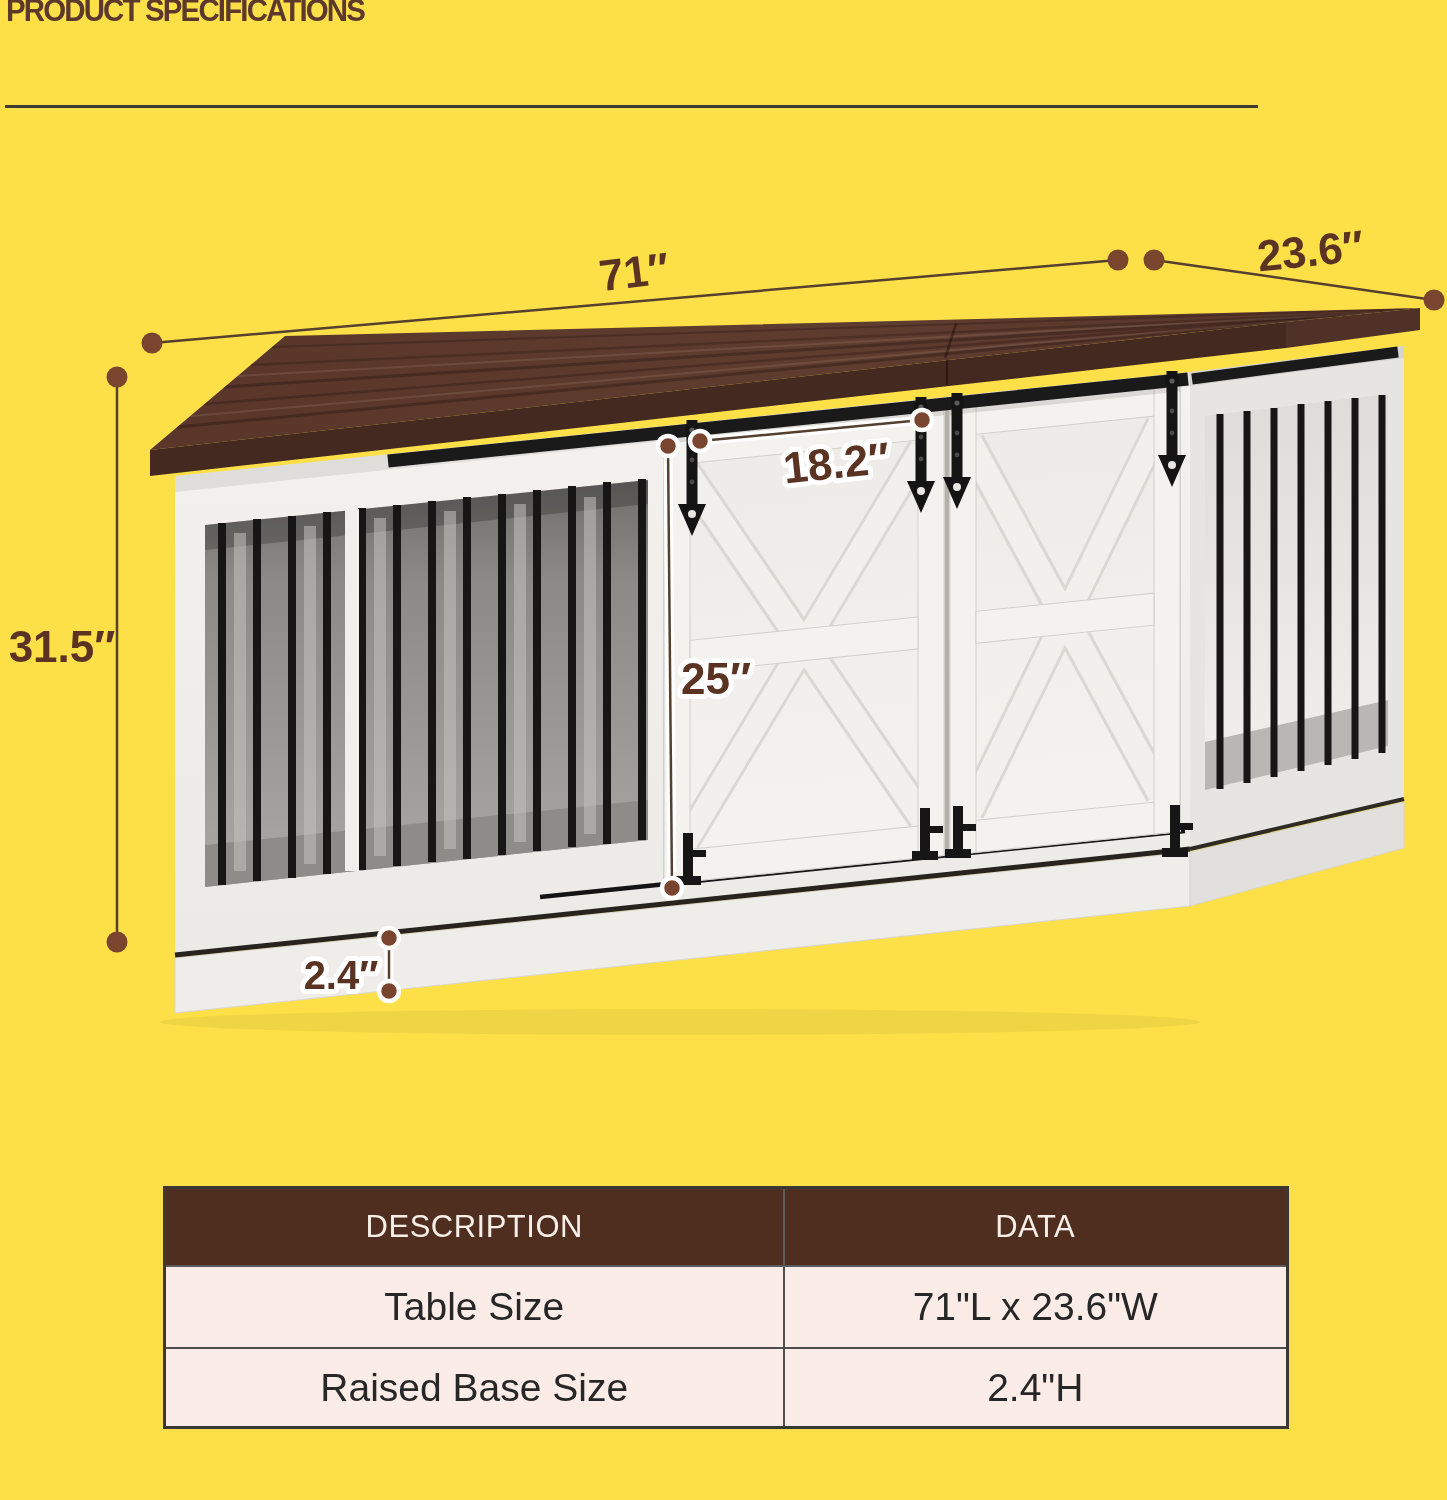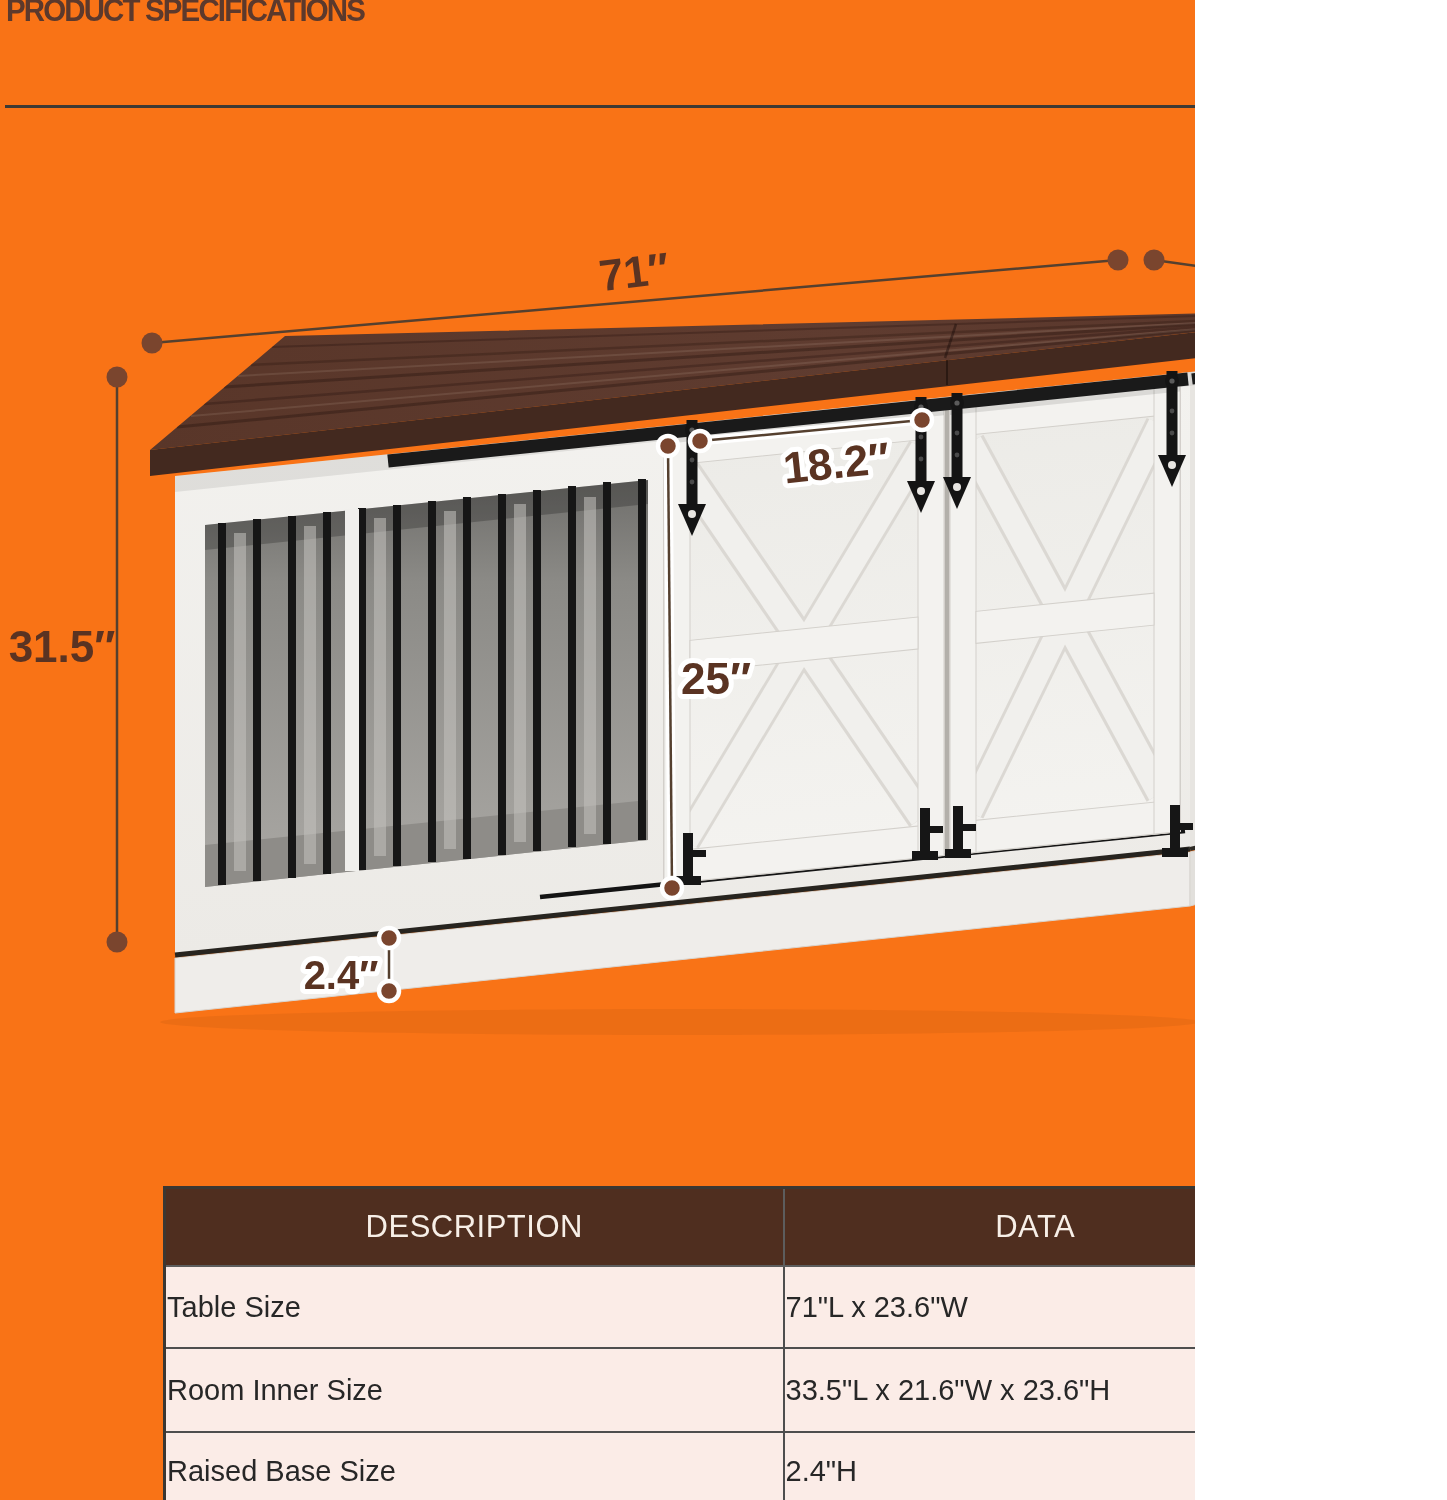--- a/index.html
+++ b/index.html
@@ -1,16 +1,16 @@
 <!DOCTYPE html>
 <html><head>
 <meta charset="utf-8">
 <style>
   html,body{margin:0;padding:0;background:#ffffff;}
-  .page{position:relative;width:1195px;height:1500px;background:#f97316;overflow:hidden;
+  .page{position:relative;width:1447px;height:1500px;background:#fde047;overflow:hidden;
         font-family:"Liberation Sans",sans-serif;}
   .page-title{position:absolute;left:6px;top:-6px;margin:0;color:#5c392c;
 ated      font-size:104px;line-height:1.0;font-weight:bold;letter-spacing:-2px;
       transform:scaleX(0.92);transform-origin:left top;white-space:nowrap;}
   .title-rule{position:absolute;left:5px;top:105px;width:1253px;height:3px;background:#3e3a34;}
   .diagram-svg{position:absolute;left:0;top:0;width:1447px;height:1500px;}
 
   
   .dim-line{stroke:#55402f;stroke-width:2.5;fill:none;}
   .dim-casing{stroke:#ffffff;stroke-width:9;fill:none;stroke-linecap:round;}
@@ -19,21 +19,21 @@
   .dim-label{font-family:"Liberation Sans",sans-serif;font-weight:bold;font-size:44px;
              fill:#5a3322;text-anchor:middle;}
   .dim-label.outlined{stroke:#ffffff;stroke-width:10px;paint-order:stroke;stroke-linejoin:round;}
 
   
   .spec-table{position:absolute;left:163px;top:1186px;width:1123px;border-collapse:collapse;
               table-layout:fixed;border:3px solid #3b3732;}
   .spec-table col.c1{width:619px;} .spec-table col.c2{width:504px;}
   .spec-table th{background:#4f2e1f;color:#f7efe7;font-size:31px;font-weight:normal;
                  height:74px;border:2px solid #5d5d5d;border-top:none;letter-spacing:.5px;}
-  .spec-table td{background:#fbece7;color:#272727;font-size:29px;text-align:left;
+  .spec-table td{background:#fbece7;color:#272727;font-size:39px;text-align:center;
                  border:2px solid #4e4e4e;}
   .spec-table tr.r1 td{height:78px;} .spec-table tr.r2 td{height:80px;} .spec-table tr.r3 td{height:75px;}
 </style>
 </head>
 <body>
 
 <div class="page">
 
   <h1 class="page-title">PRODUCT SPECIFICATIONS</h1>
   <div class="title-rule"></div>
@@ -302,23 +302,19 @@
       <tr>
         <th>DESCRIPTION</th>
         <th>DATA</th>
       </tr>
     </thead>
     <tbody>
       <tr class="r1">
         <td>Table Size</td>
         <td>71"L x 23.6"W</td>
       </tr>
-      <tr class="r2">
-        <td>Room Inner Size</td>
-        <td>33.5"L x 21.6"W x 23.6"H</td>
-      </tr>
       <tr class="r3">
         <td>Raised Base Size</td>
         <td>2.4"H</td>
       </tr>
     </tbody>
   </table>
 </div>
 
 </body></html>

